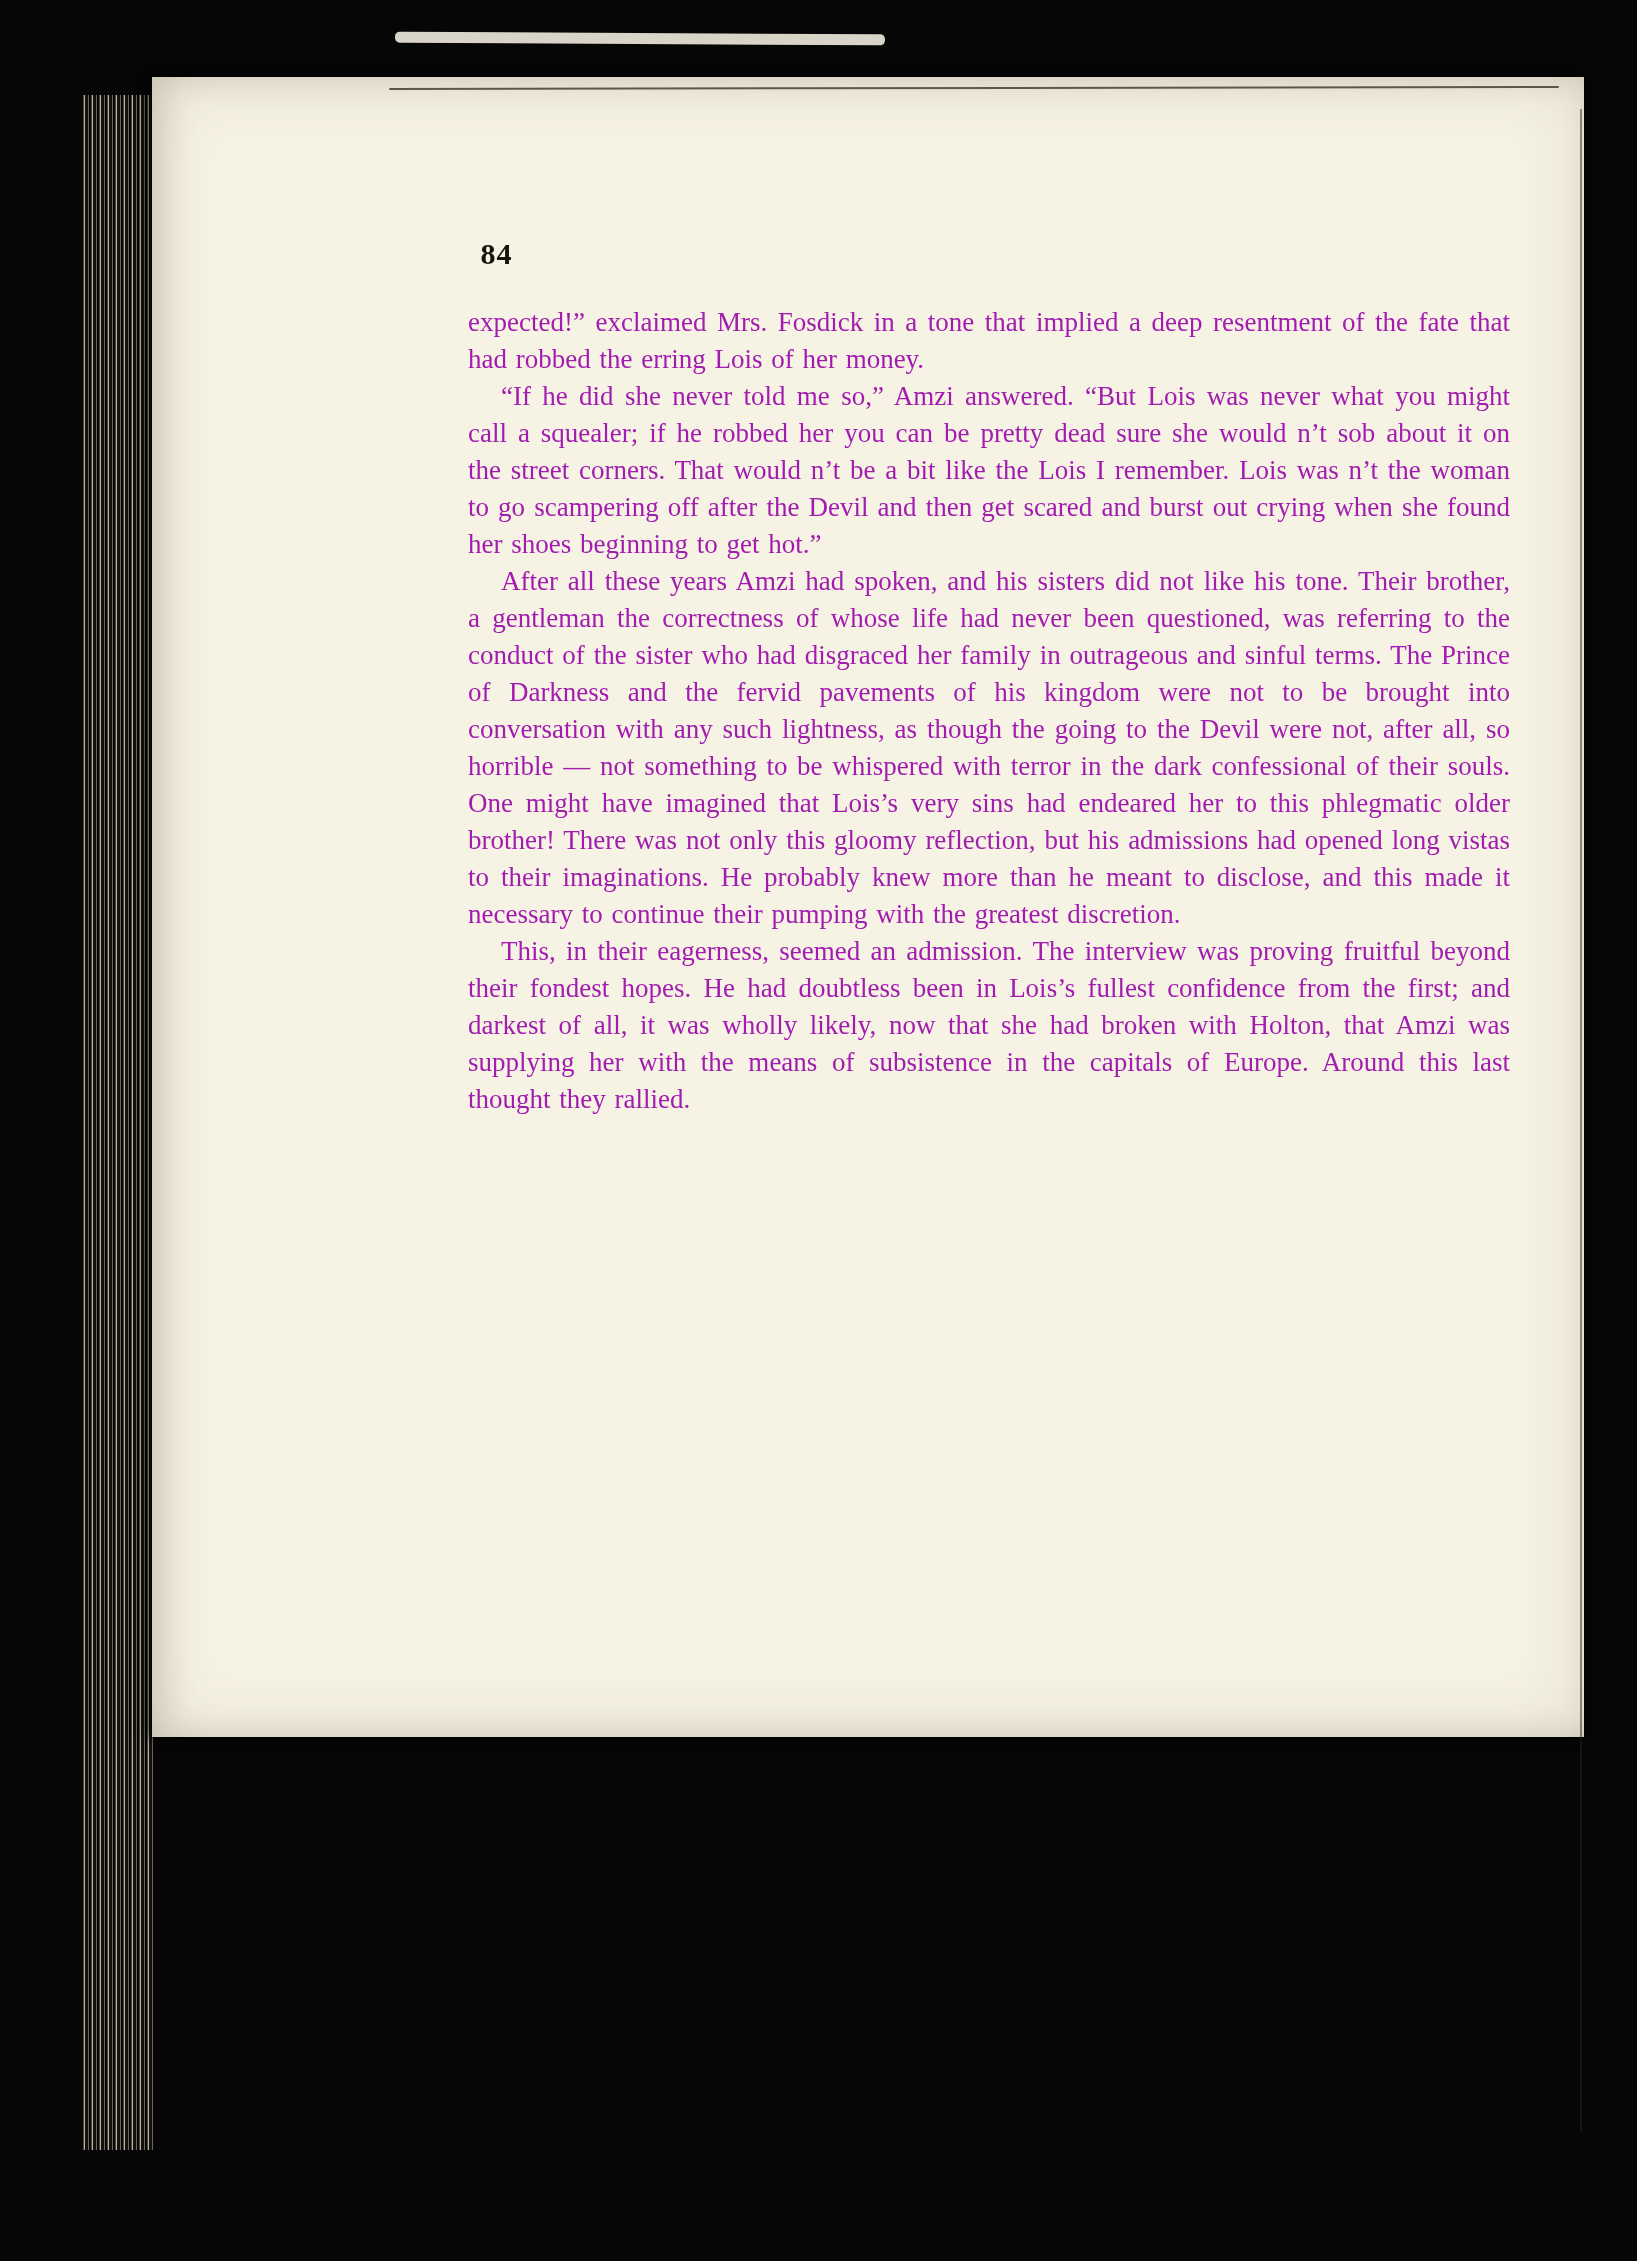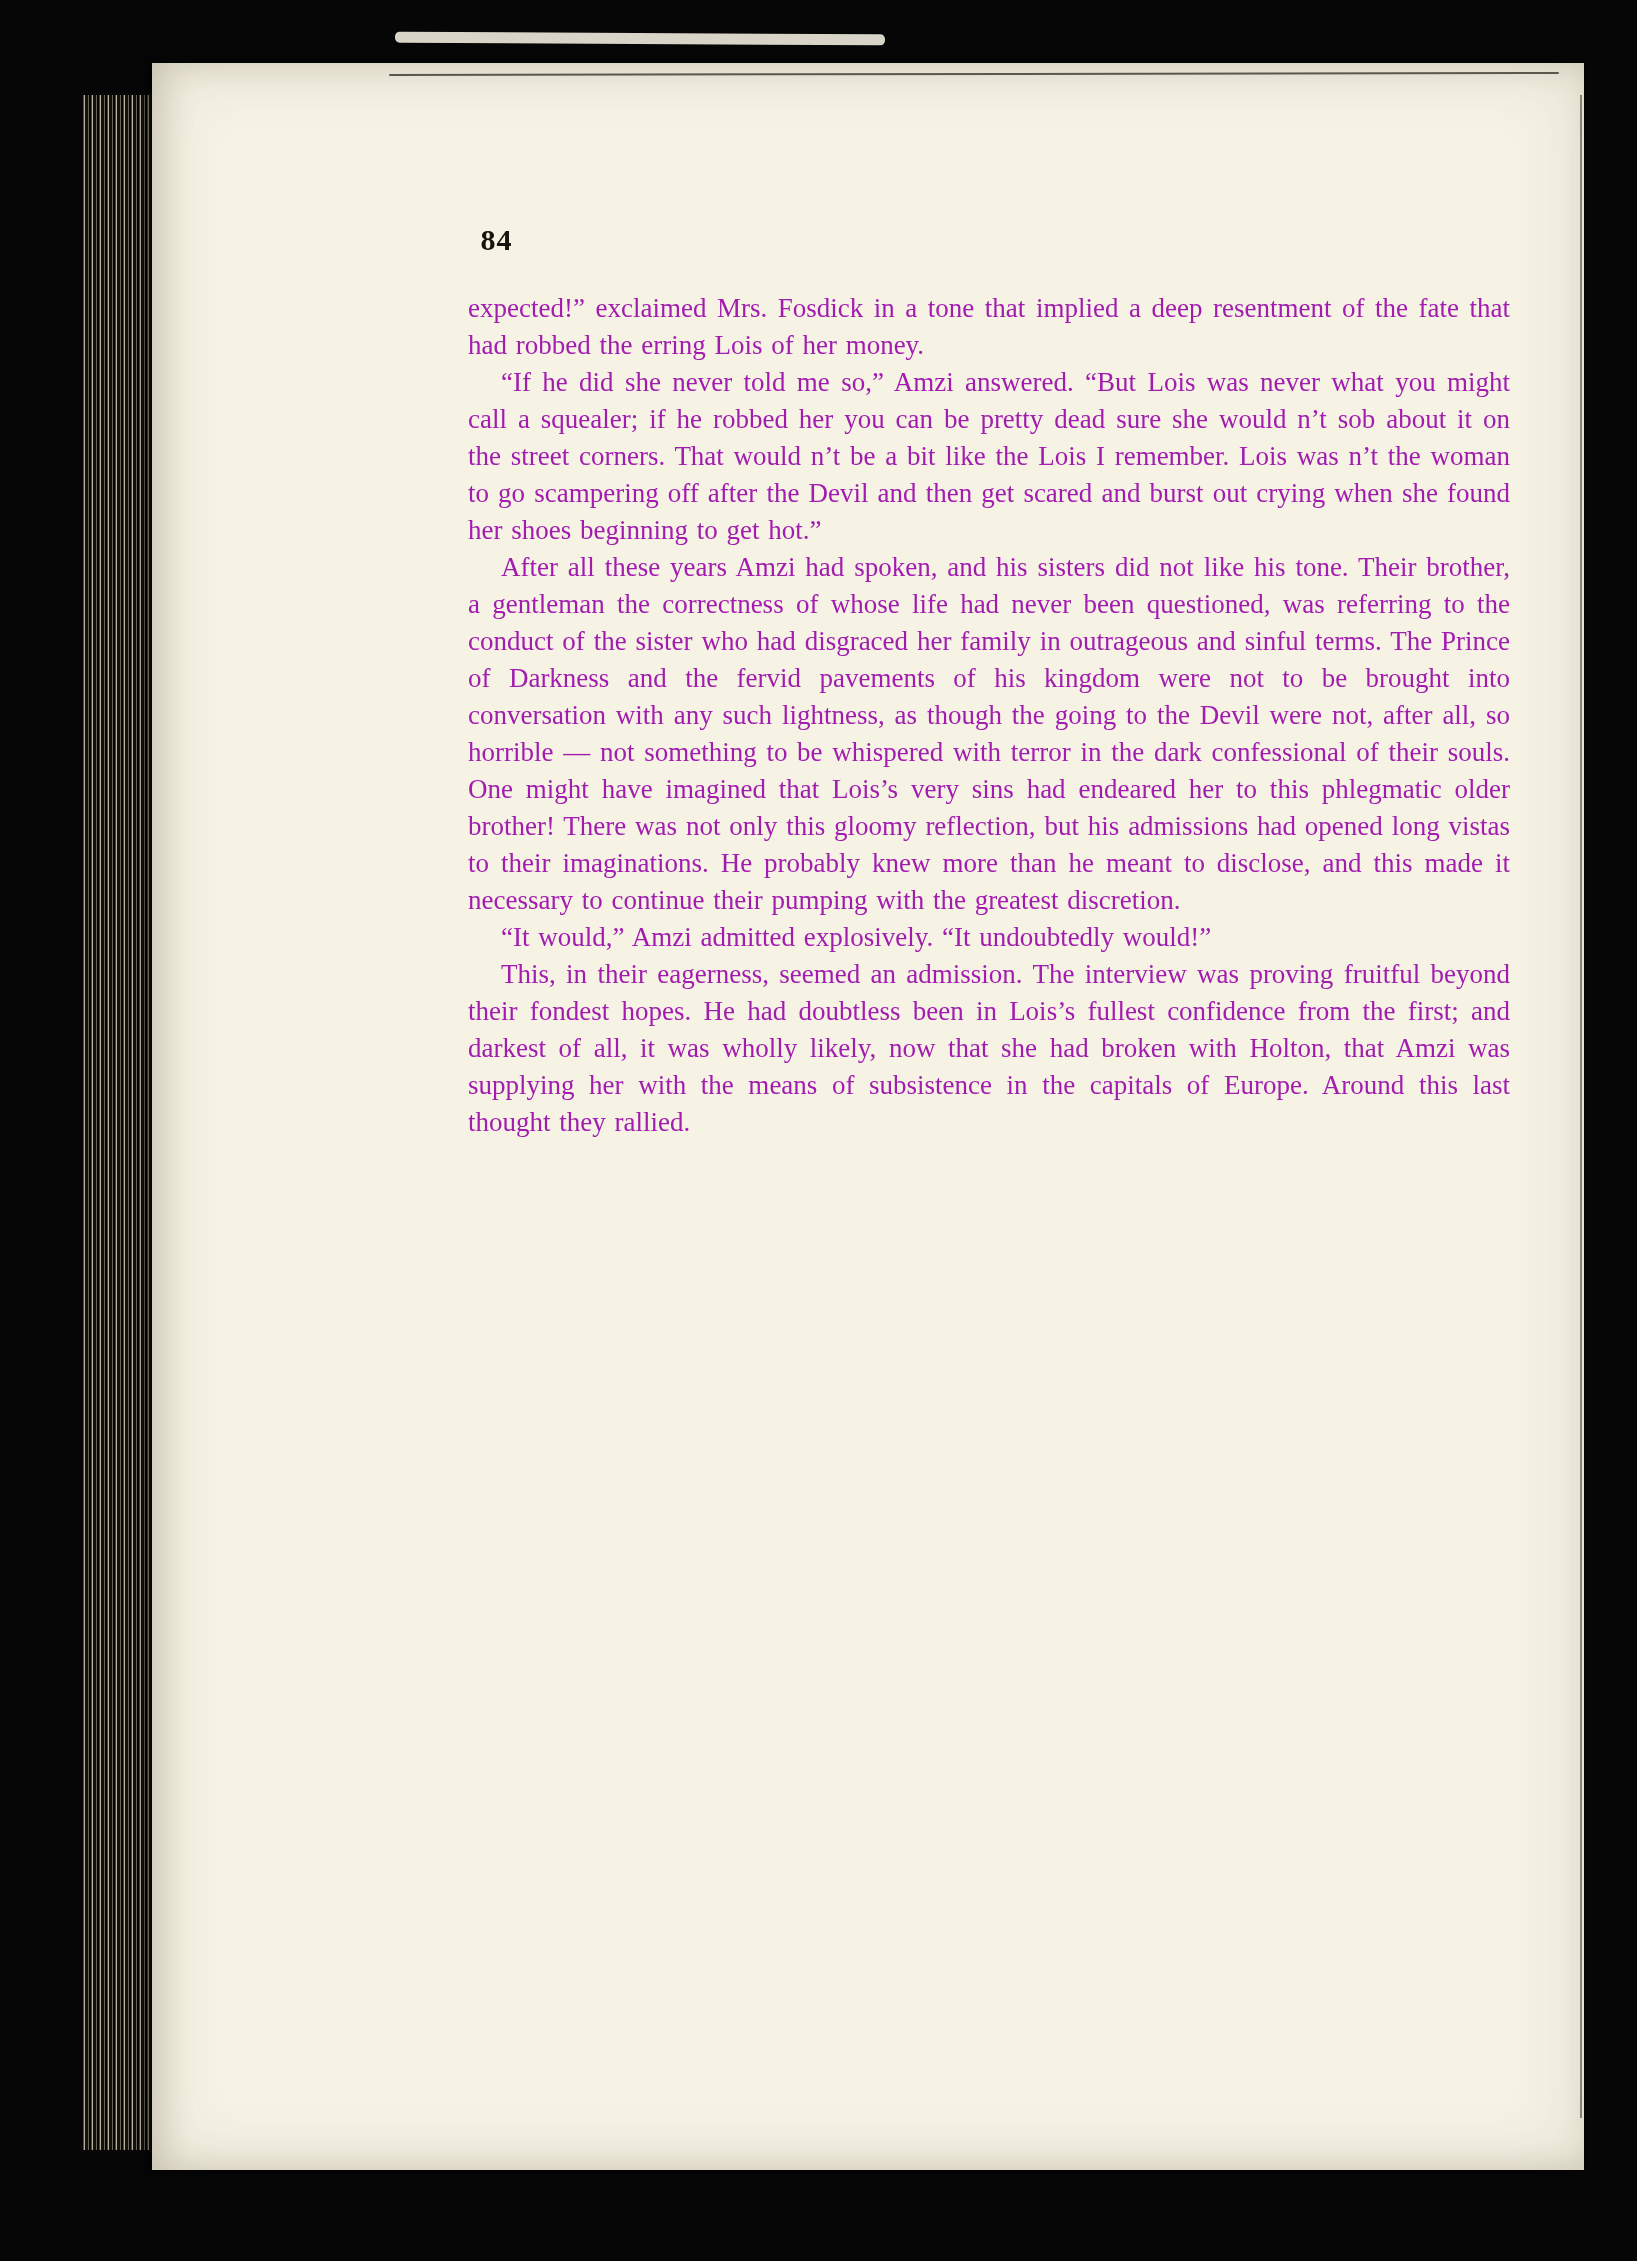--- a/index.html
+++ b/index.html
@@ -42,23 +42,23 @@
     width: 490px;
     height: 11px;
     background: #efebdd;
     border-radius: 4.7px;
     transform: rotate(0.3deg);
     opacity: 0.9;
   }
   .page {
     position: absolute;
     left: 152px;
-    top: 63px;
+    top: 77px;
     width: 1432px;
-    height: 2107px;
+    height: 1660px;
     background: #f6f2e4;
     box-shadow:
       -6.3px 0 11px rgba(0,0,0,0.65),
       0 0 0 0.8px rgba(0,0,0,0.4),
       inset 0 0 71px rgba(95, 84, 60, 0.14),
       inset 11px 0 32px rgba(70, 60, 40, 0.18);
   }
   .page-top-edge-line {
     position: absolute;
     left: 237px;
@@ -131,20 +131,19 @@
     <div class="text-block">
 
       <div class="running-head">
         <span class="page-num">84</span>
       </div>
 
       <div class="body-text">
         <p>expected!” exclaimed Mrs. Fosdick in a tone that implied a deep resentment of the fate that had robbed the erring Lois of her money.</p>
         <p class="indent">“If he did she never told me so,” Amzi answered. “But Lois was never what you might call a squealer; if he robbed her you can be pretty dead sure she would n’t sob about it on the street corners. That would n’t be a bit like the Lois I remember. Lois was n’t the woman to go scampering off after the Devil and then get scared and burst out crying when she found her shoes beginning to get hot.”</p>
         <p class="indent">After all these years Amzi had spoken, and his sisters did not like his tone. Their brother, a gentleman the correctness of whose life had never been questioned, was referring to the conduct of the sister who had disgraced her family in outrageous and sinful terms. The Prince of Darkness and the fervid pavements of his kingdom were not to be brought into conversation with any such lightness, as though the going to the Devil were not, after all, so horrible — not something to be whispered with terror in the dark confessional of their souls. One might have imagined that Lois’s very sins had endeared her to this phlegmatic older brother! There was not only this gloomy reflection, but his admissions had opened long vistas to their imaginations. He probably knew more than he meant to disclose, and this made it necessary to continue their pumping with the greatest discretion.</p>
-        <p class="indent">“It would,” Amzi admitted explosively. “It undoubtedly would!”</p>
         <p class="indent">This, in their eagerness, seemed an admission. The interview was proving fruitful beyond their fondest hopes. He had doubtless been in Lois’s fullest confidence from the first; and darkest of all, it was wholly likely, now that she had broken with Holton, that Amzi was supplying her with the means of subsistence in the capitals of Europe. Around this last thought they rallied.</p>
       </div>
 
     </div>
   </div>
 </div>
 
 
 </body></html>

